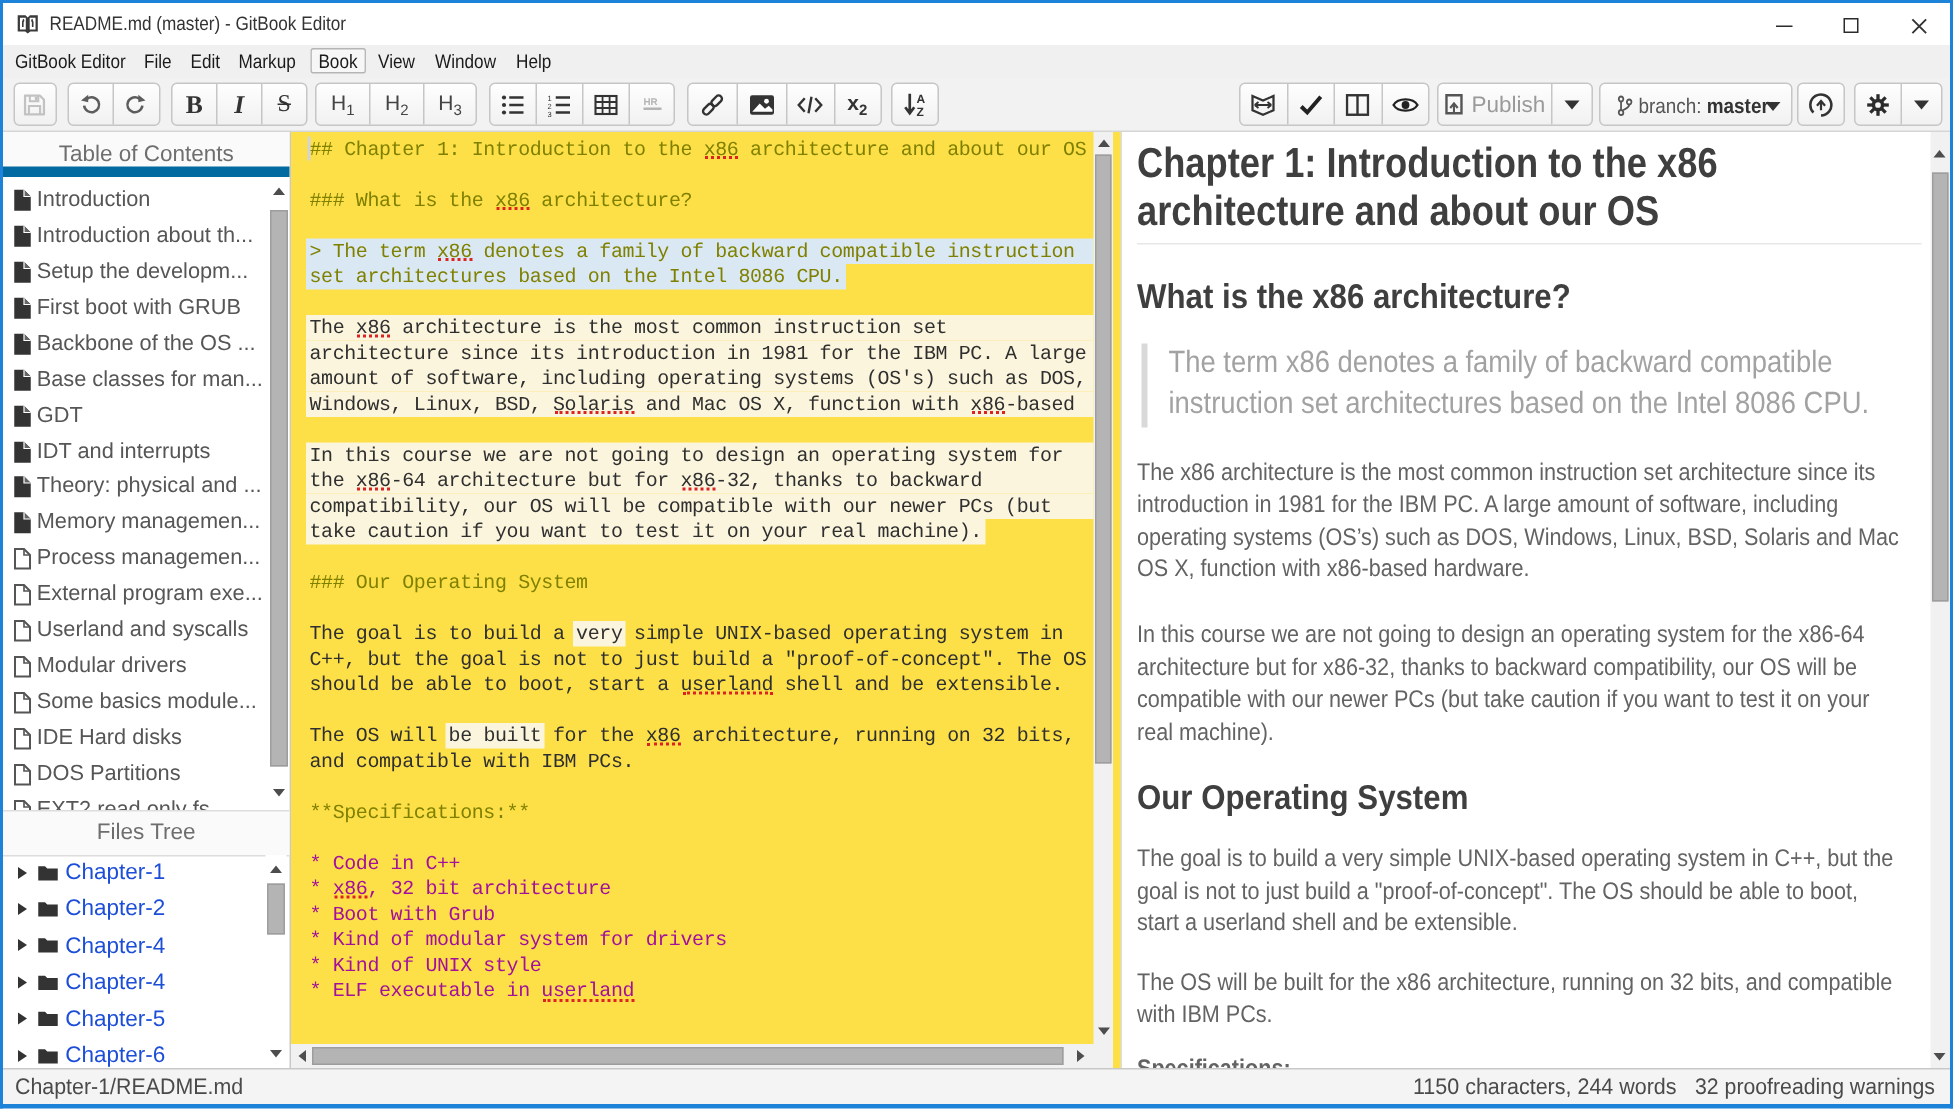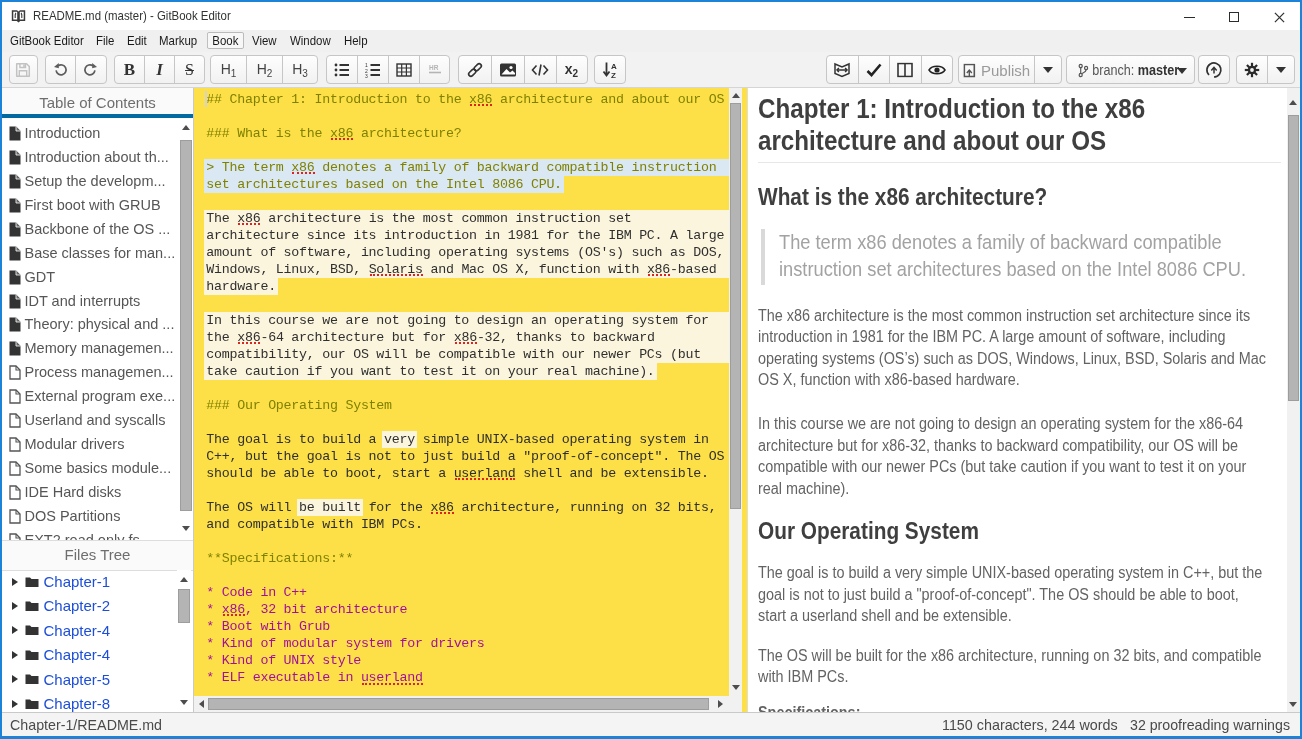--- a/index.html
+++ b/index.html
@@ -277,21 +277,21 @@
           <circle cx="8" cy="8" r="1.9" fill="#f3f3f3"></circle>
         </svg>
       </div>
       <div style="width:26px">
         <span class="bico" style="width:0;height:0;border-left:5px solid transparent;border-right:5px solid transparent;border-top:6px solid #333"></span>
       </div>
     </div>
   </div>
 
   <div id="sidebar">
-    <div class="shead" style="top:0;height:29.5px;line-height:29.5px;border-bottom:4px solid #0369a1">Table of Contents</div>
+    <div class="shead" style="top:0;height:29.5px;line-height:29.5px;border-bottom:7px solid #0369a1">Table of Contents</div>
     <div id="toclist">
         <div class="ti" style="top:4.2px">
           <svg width="12" height="15" viewBox="0 0 12 15">
             <path d="M0.5 0.5 H7 L11.5 5 V14.5 H0.5 Z" fill="#333"></path>
             <path d="M7 0.5 L7 5 L11.5 5" fill="#666" stroke="#fff" stroke-width="0.8"></path>
           </svg>
           <span class="txt">Introduction</span>
         </div>
         <div class="ti" style="top:28.099999999999998px">
           <svg width="12" height="15" viewBox="0 0 12 15">
@@ -452,21 +452,21 @@
           <svg width="14" height="12" viewBox="0 0 14 12" style="position:absolute;left:23px;top:6px">
             <path d="M0.5 1.5 H5 L6.5 3 H13.5 V11 H0.5 Z" fill="#333"></path>
           </svg>
           <span class="txt">Chapter-5</span>
         </div>
         <div class="fi" style="top:603.5px">
           <span style="position:absolute;left:10px;top:8px;width:0;height:0;border-top:4.5px solid transparent;border-bottom:4.5px solid transparent;border-left:6px solid #333"></span>
           <svg width="14" height="12" viewBox="0 0 14 12" style="position:absolute;left:23px;top:6px">
             <path d="M0.5 1.5 H5 L6.5 3 H13.5 V11 H0.5 Z" fill="#333"></path>
           </svg>
-          <span class="txt">Chapter-8</span>
+          <span class="txt">Chapter-6</span>
         </div>
         <div class="sb-track" style="left:174.5px;top:482px;width:14px;height:142px;background:#fff"></div>
         <div class="arr up" style="left:177.5px;top:489px"></div>
         <div class="sb-thumb" style="left:176px;top:501px;width:12px;height:34px"></div>
         <div class="arr dn" style="left:177.5px;top:612px"></div>
       </div>
   </div>
 
   <div id="editor">
     <div id="code">
@@ -474,21 +474,20 @@
         <div class=""> </div>
         <div class="h">### What is the <span class="sq">x86<u></u></span> architecture?</div>
         <div class=""> </div>
         <div class="h bq">&gt; The term <span class="sq">x86<u></u></span> denotes a family of backward compatible instruction</div>
         <div class="h"><span class="bq">set architectures based on the Intel 8086 CPU.</span></div>
         <div class=""> </div>
         <div class="cm">The <span class="sq">x86<u></u></span> architecture is the most common instruction set</div>
         <div class="cm">architecture since its introduction in 1981 for the IBM PC. A large</div>
         <div class="cm">amount of software, including operating systems (OS's) such as DOS,</div>
         <div class="cm">Windows, Linux, BSD, <span class="sq">Solaris<u></u></span> and Mac OS X, function with <span class="sq">x86<u></u></span>-based</div>
-        <div class=""><span class="cm">hardware.</span></div>
         <div class=""> </div>
         <div class="cm">In this course we are not going to design an operating system for</div>
         <div class="cm">the <span class="sq">x86<u></u></span>-64 architecture but for <span class="sq">x86<u></u></span>-32, thanks to backward</div>
         <div class="cm">compatibility, our OS will be compatible with our newer PCs (but</div>
         <div class=""><span class="cm">take caution if you want to test it on your real machine).</span></div>
         <div class=""> </div>
         <div class="h">### Our Operating System</div>
         <div class=""> </div>
         <div class="">The goal is to build a <span class="cm">very</span> simple UNIX-based operating system in</div>
         <div class="">C++, but the goal is not to just build a "proof-of-concept". The OS</div>

